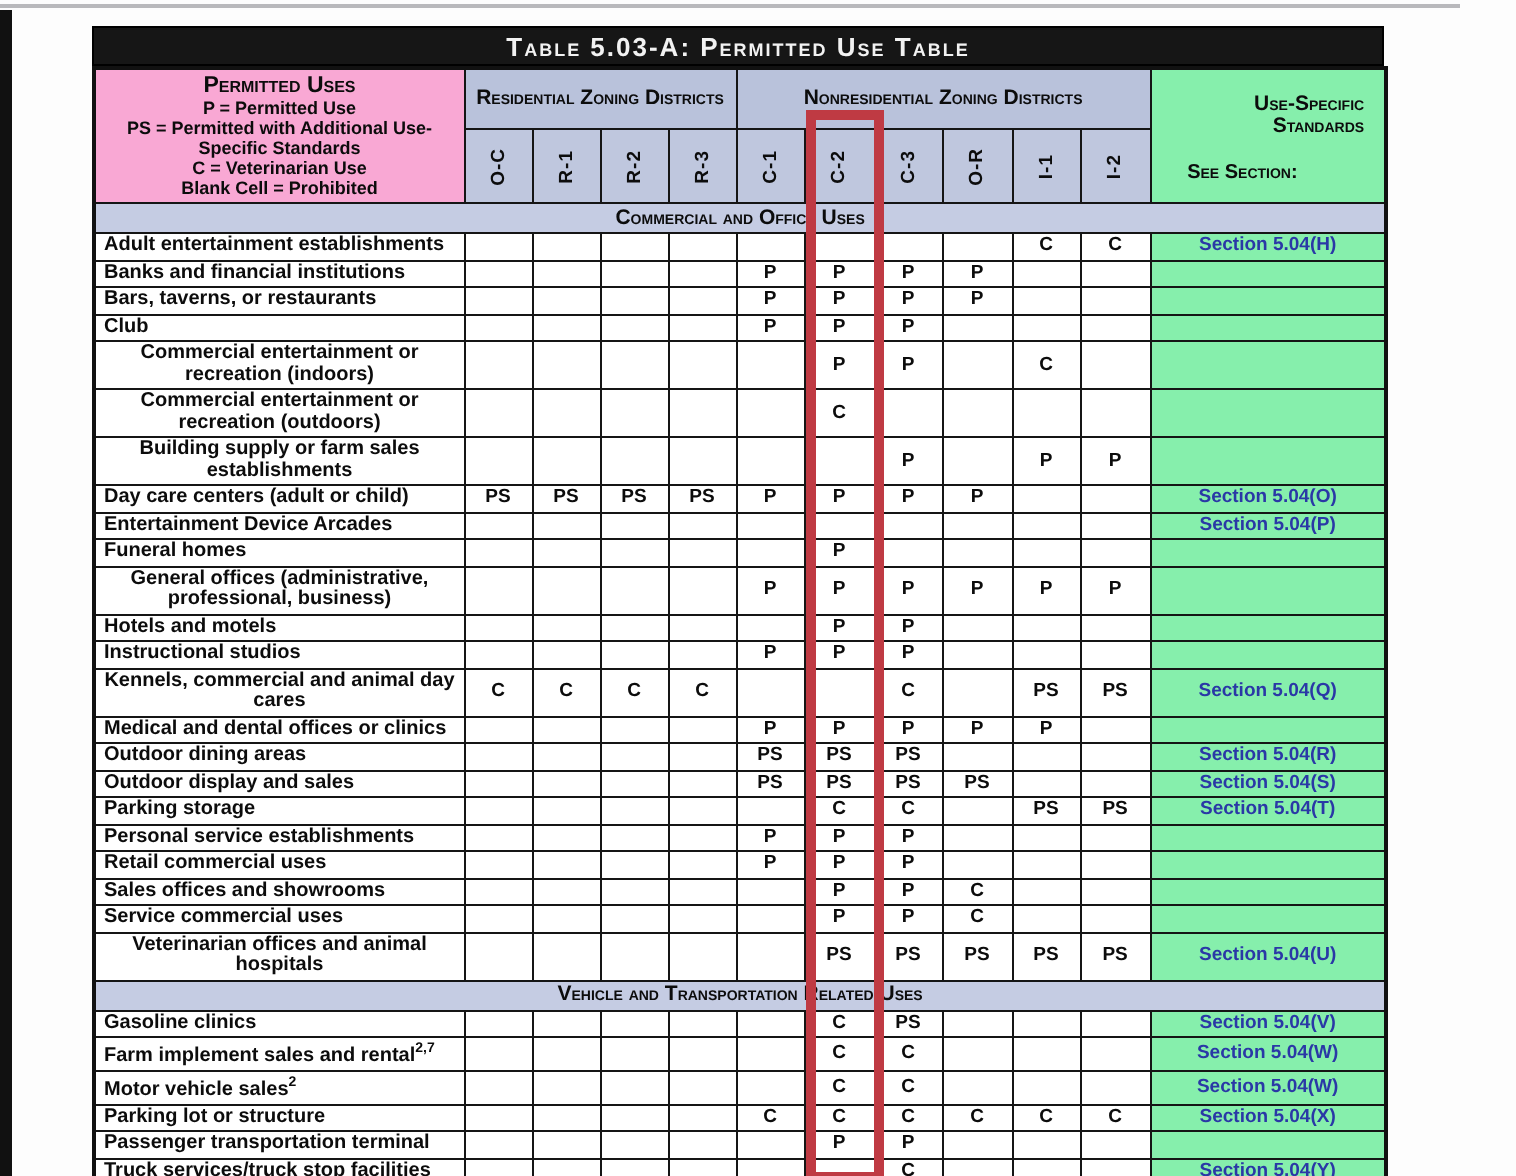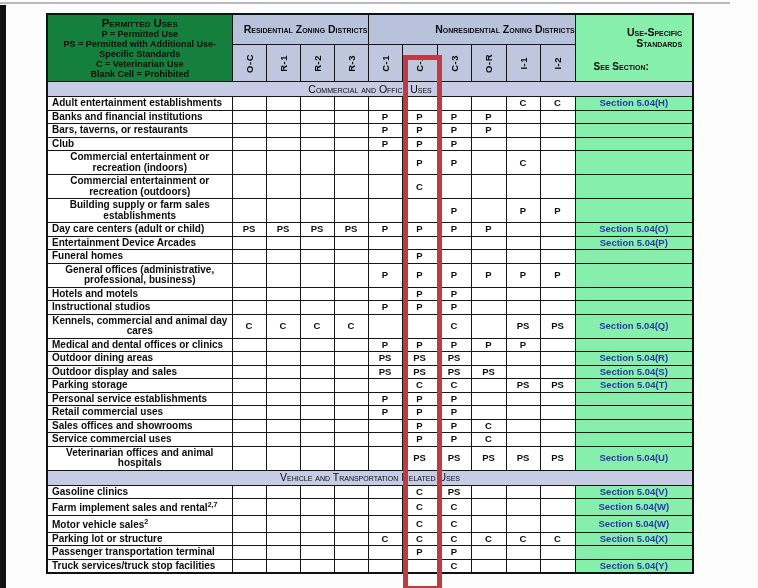--- a/index.html
+++ b/index.html
@@ -15,36 +15,36 @@
   .title-bar { background:#161616; color:#f2f2f2; height:20px; line-height:20px;
                text-align:center; font-variant:small-caps; font-weight:bold;
                font-size:13px; letter-spacing:1px; border:1px solid #000; }
 
   table.use-table { border-collapse:collapse; table-layout:fixed; width:646px;
                     border:2px solid #111; }
   .use-table td, .use-table th { border:1px solid #151515; vertical-align:middle;
                                  color:#0c0c0c; }
 
   
-  th.legend-cell { background:#15803d; padding:2px 3px;margin-left:17px; }
+  th.legend-cell { background:#f9a8d4; padding:2px 3px;margin-left:17px; }
   .legend-head { font-variant:small-caps; font-weight:bold; font-size:11.5px; text-align:center; }
   .legend-line { font-size:9px; font-weight:bold; text-align:center; line-height:10px; }
   th.group-head { background:#b9c2db; font-variant:small-caps; font-weight:bold;
-                  font-size:10.5px; line-height:11px; height:28px; text-align:right; }
+                  font-size:10.5px; line-height:11px; height:28px; text-align:center; }
   th.letter-cell { background:#bfc7de; height:34px; text-align:center; }
   .vlabel { writing-mode:vertical-rl; transform:rotate(180deg); margin:0 auto;
             font-size:9.5px; font-weight:bold; letter-spacing:0.5px; }
   th.std-cell { background:#86efac; padding:2px 4px; }
   .std-title { font-variant:small-caps; font-weight:bold; font-size:10.5px;
                width:102px; margin:2px 6px 0 auto; text-align:right; line-height:11px; }
   .std-sub { font-variant:small-caps; font-weight:bold; font-size:10px;
              text-align:left; padding:12px 0 0 14px; }
 
   
-  tr.section-row td { background:#c5cce3; font-variant:small-caps; font-weight:normal;
+  tr.section-row td { background:#c5cce3; font-variant:small-caps; font-weight:bold;
                       font-size:10.5px; text-align:center; height:15px; line-height:13px; }
   td.use-label { font-weight:bold; font-size:10px; line-height:10.5px;
                  padding:1px 2px 1px 4px; text-align:left; background:#fff;margin-left:16px; }
   td.use-label.wrap-center { text-align:center; padding-left:2px; }
   td.perm { text-align:center; font-weight:bold; font-size:9.5px; padding:0;
             line-height:10px; height:13px; background:#fff; }
   td.section-cell { text-align:center; font-size:9.5px; font-weight:bold;
                     padding:0; line-height:10px; background:#86efac; }
   td.section-cell .lnk { color:#2a38a6; cursor:pointer; }
   sup { font-size:7px; }
@@ -54,20 +54,21 @@
                    border:5px solid #bf3a43; pointer-events:none; z-index:5; }
 </style>
 </head>
 <body>
 
 <div class="page">
   <div class="scan-topline"></div>
   <div class="scan-strip"></div>
 
   <div class="doc">
+    <div class="title-bar">Table 5.03-A: Permitted Use Table</div>
 
     <table class="use-table">
       <colgroup>
         <col style="width:185px">
         <col style="width:34px">
           <col style="width:34px">
           <col style="width:34px">
           <col style="width:34px">
         <col style="width:34px">
           <col style="width:35px">

